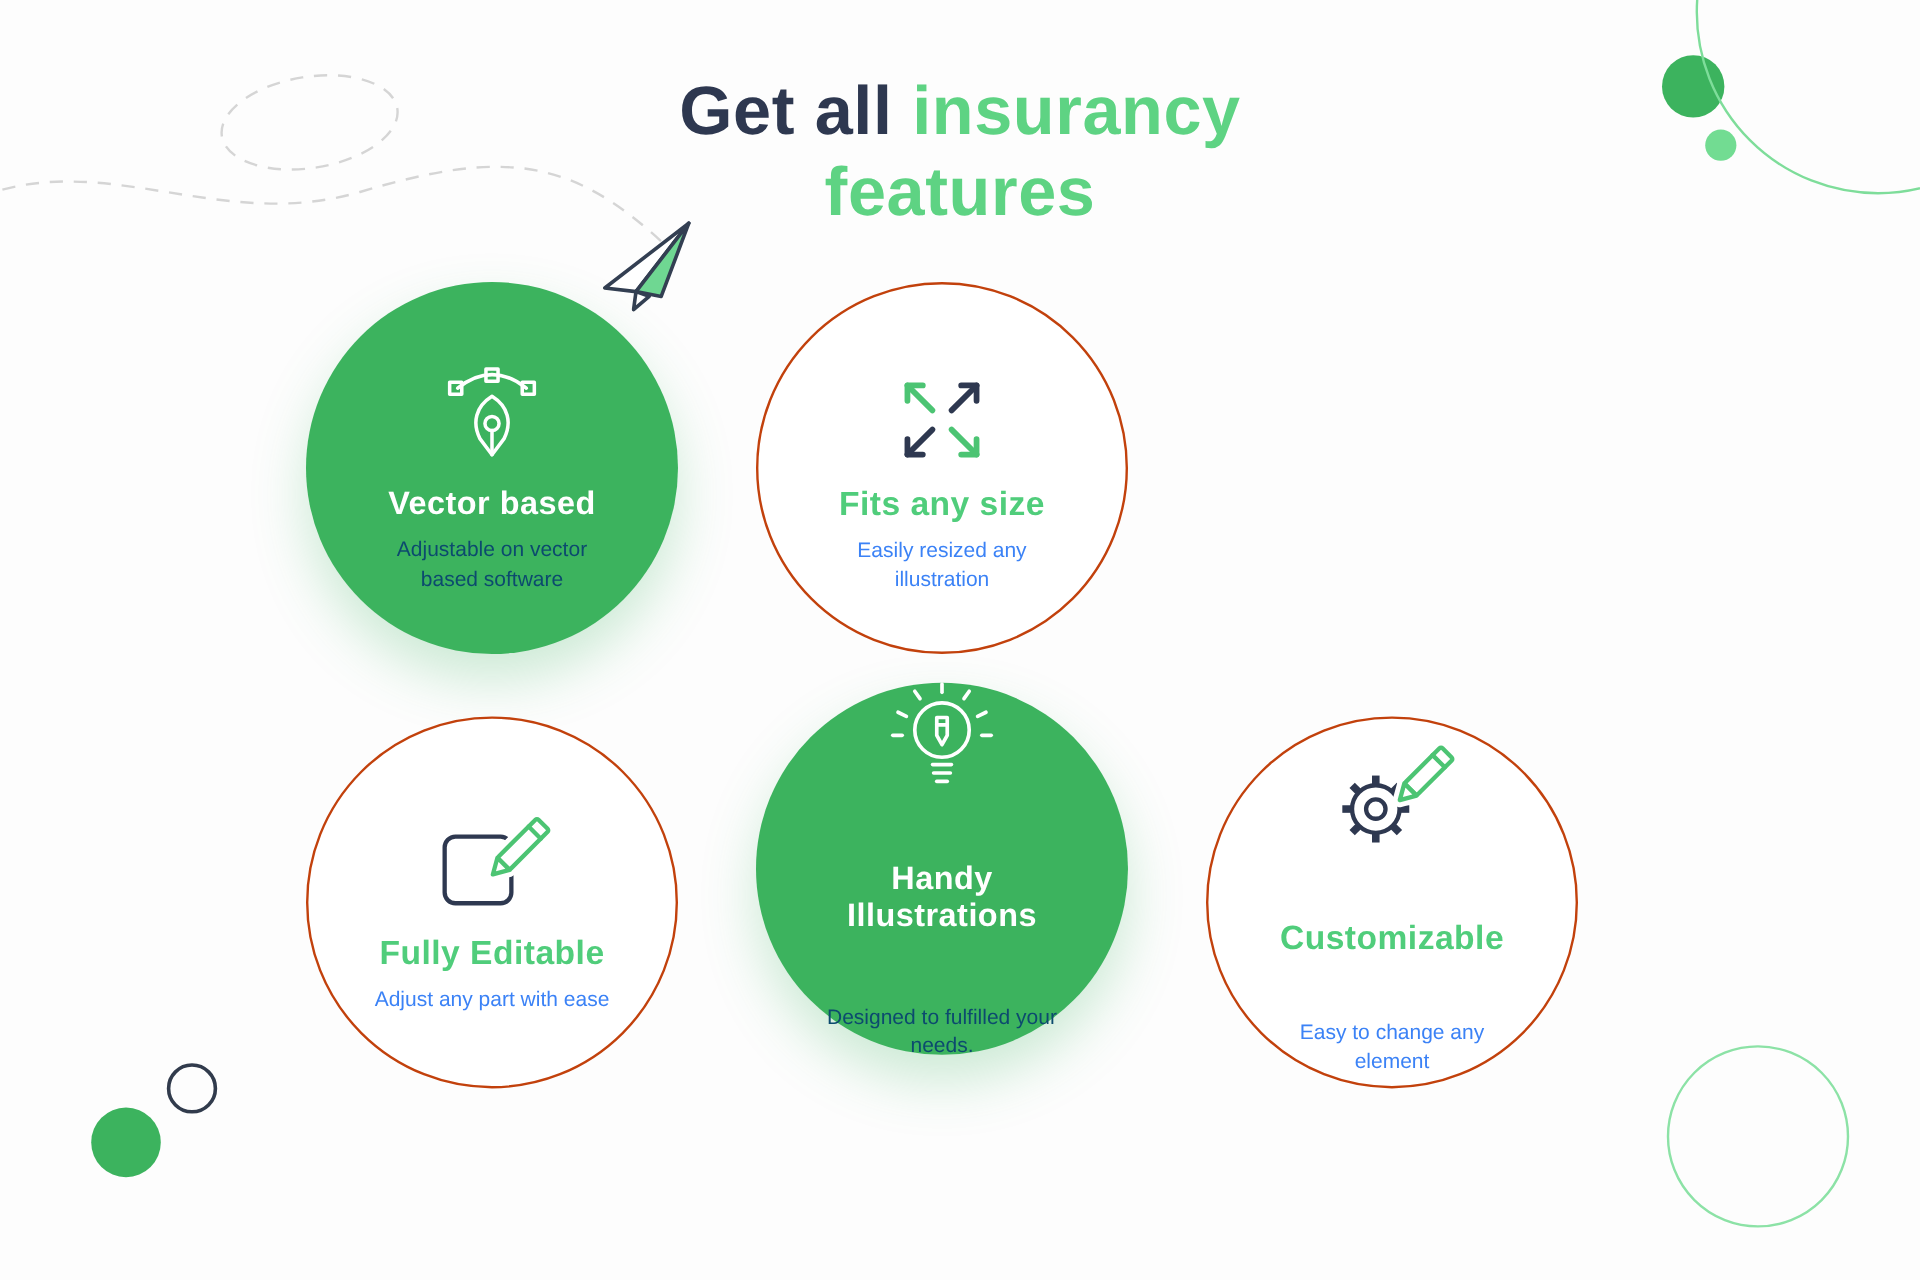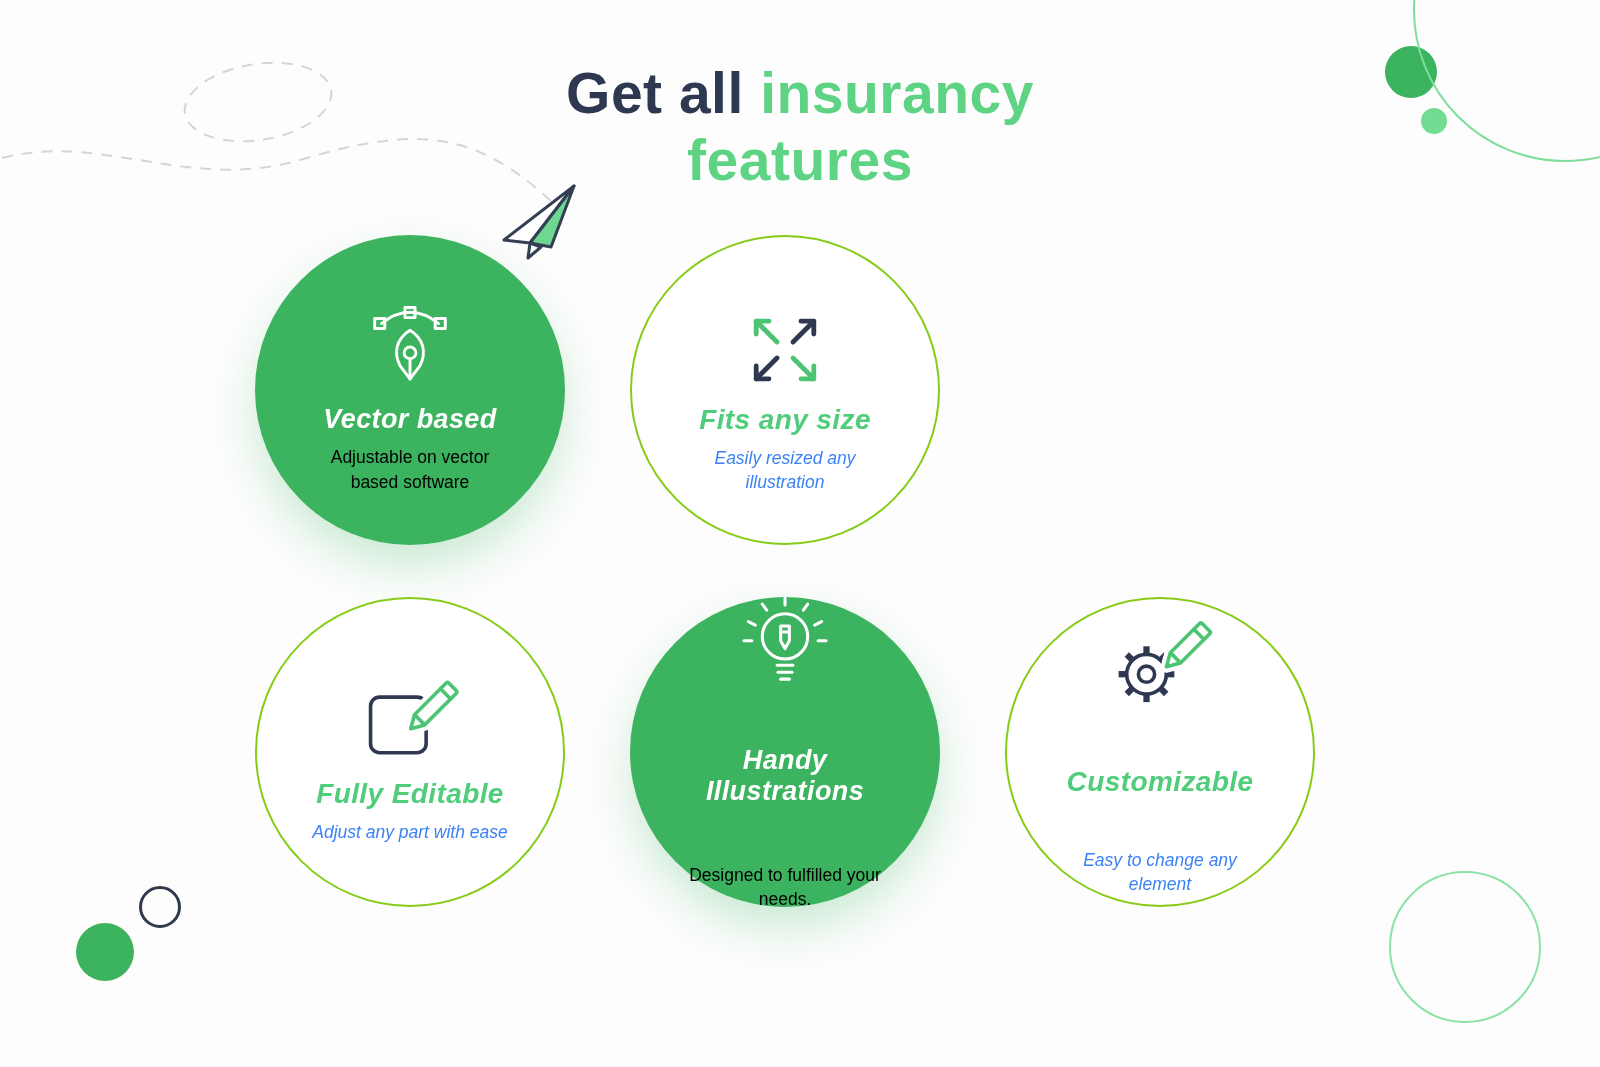--- a/index.html
+++ b/index.html
@@ -19,36 +19,36 @@
   .circle {
     position:absolute; width:310px; height:310px; border-radius:50%;
     display:flex; flex-direction:column; align-items:center; justify-content:center;
     text-align:center; padding:0 30px;
   }
   .circle.filled {
     background:#3cb35e; color:#ffffff;
     box-shadow:0 22px 45px rgba(60,179,94,0.25);
   }
   .circle.outlined {
-    background:#ffffff; border:2px solid #84cc16;font-style:italic;
+    background:#ffffff; border:2px solid #c2410c;
   }
   .circle .icon-wrap { height:104px; display:flex; align-items:flex-end; justify-content:center; margin-bottom:14px; }
   .circle .icon-wrap svg { overflow:visible; }
   .feature-title { font-size:27px; font-weight:700; letter-spacing:0.4px; margin-bottom:10px; }
-  .circle.filled .feature-title { color:#ffffff;font-style:italic; }
+  .circle.filled .feature-title { color:#ffffff; }
   .circle.outlined .feature-title { color:#50cd7b; font-size:28px; }
   .feature-desc { font-size:17.5px; line-height:1.4; max-width:208px; }
-  .circle.filled .feature-desc { color:#000000; }
+  .circle.filled .feature-desc { color:#0c4a6e; }
   .circle.outlined .feature-desc { color:#3b82f6; }
 
   .c1 { left:255px; top:235px; }
   .c2 { left:630px; top:235px; }
   .c3 { left:1005px; top:235px; }
   .c4 { left:255px; top:597px;text-align:center; }
-  .c5 { left:630px; top:597px;gap:46px; }
+  .c5 { left:630px; top:569px;gap:46px; }
   .c6 { left:1005px; top:597px;gap:40px; }
 
   
   .deco { position:absolute; pointer-events:none; }
   .dot { border-radius:50%; }
   .dot-tr-big   { left:1385px; top:46px;  width:52px; height:52px; background:#3cb35e; }
   .dot-tr-small { left:1421px; top:108px; width:26px; height:26px; background:#72dc92; }
   .ring-tr      { left:1413px; top:-142px; width:304px; height:304px; border:2px solid #7edd9a; border-radius:50%; }
   .ring-bl      { left:139px; top:886px; width:42px; height:42px; border:3px solid #313b4c; border-radius:50%; }
   .dot-bl       { left:76px;  top:923px; width:58px; height:58px; background:#3cb35e; }

